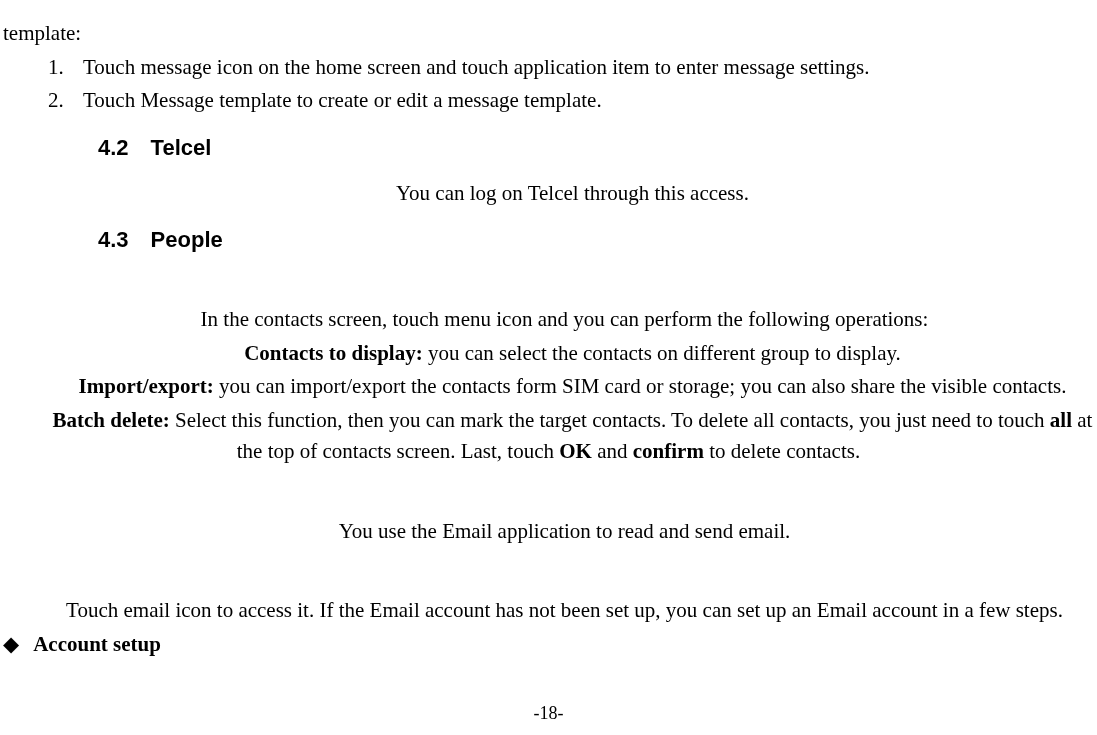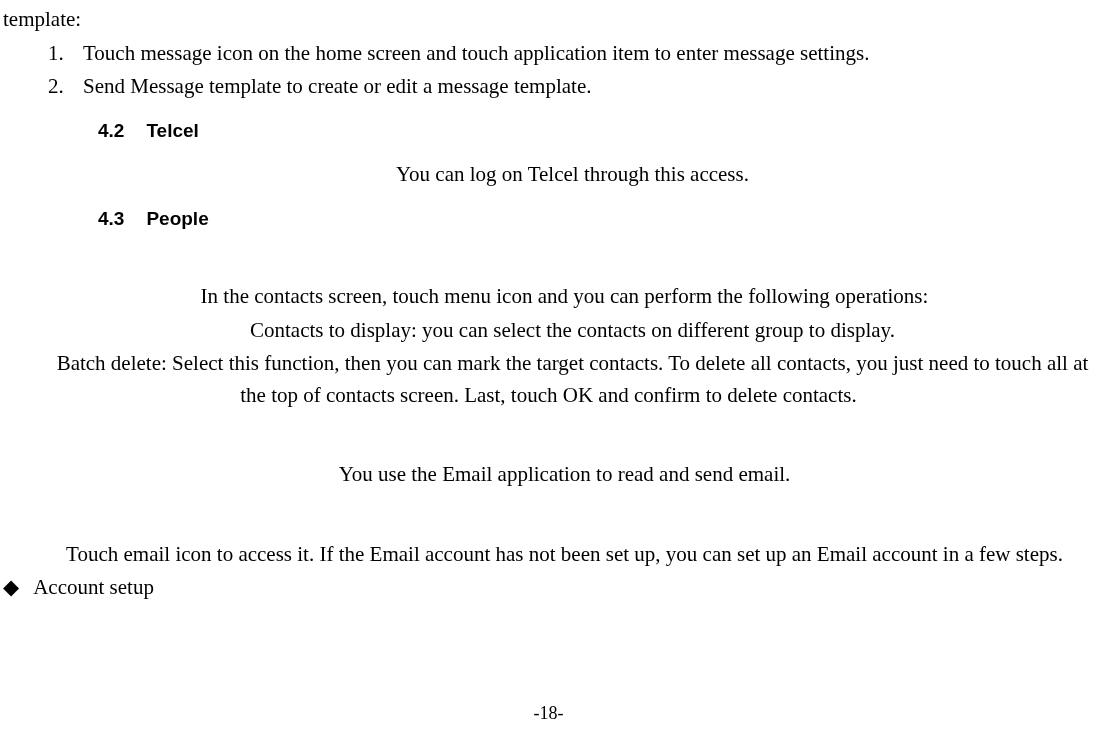--- a/index.html
+++ b/index.html
@@ -10,21 +10,21 @@
       font-size: 21px;
       line-height: 1.5;
       color: #000;
       background: #fff;
       width: 1097px;
       height: 735px;
       overflow: hidden;
       position: relative;
     }
     .page {
-      padding: 4px 3px;
+      padding: 18px 3px;
     }
     .template-header {
       margin-bottom: 2px;
     }
     .ol-list {
       margin: 0 0 0 40px;
       padding: 0;
       list-style: none;
     }
     .ol-item {
@@ -32,41 +32,41 @@
       margin-bottom: 2px;
     }
     .ol-number {
       min-width: 40px;
       text-align: left;
       padding-left: 5px;
     }
     .section-heading {
       font-family: Arial, Helvetica, sans-serif;
       font-weight: bold;
-      font-size: 19px;
+      font-size: 22px;
       margin-left: 95px;
       margin-top: 14px;
       margin-bottom: 14px;
     }
     .section-number {
       margin-right: 22px;
     }
     .body-text {
       margin: 2px 0;
       text-align: center;
     }
     .indent-small {
       text-indent: 32px;
       margin-top: 48px;
     }
     .indent-medium {
       text-indent: 48px;
     }
     .bold {
-      font-weight: normal;
+      font-weight: bold;
     }
     .diamond-item {
       display: flex;
       align-items: flex-start;
       margin-top: 2px;
     }
     .diamond-bullet {
       margin-right: 14px;
       font-size: 21px;
       line-height: 1.5;
@@ -89,36 +89,37 @@
 <div class="page">
   <p class="template-header">template:</p>
 
   <div class="ol-list">
     <div class="ol-item">
       <span class="ol-number">1.</span>
       <span>Touch message icon on the home screen and touch application item to enter message settings.</span>
     </div>
     <div class="ol-item">
       <span class="ol-number">2.</span>
-      <span>Send Message template to create or edit a message template.</span>
+      <span>Touch Message template to create or edit a message template.</span>
     </div>
   </div>
 
   <div class="section-heading">
     <span class="section-number">4.2</span><span>Telcel</span>
   </div>
   <p class="body-text indent-medium">You can log on Telcel through this access.</p>
 
   <div class="section-heading">
     <span class="section-number">4.3</span><span>People</span>
   </div>
   <p class="body-text indent-small">In the contacts screen, touch menu icon and you can perform the following operations:</p>
 
   <p class="body-text indent-medium"><span class="bold">Contacts to display:</span><span> you can select the contacts on different group to display.</span></p>
 
+  <p class="body-text" style="text-indent: 48px;"><span class="bold">Import/export:</span><span> you can import/export the contacts form SIM card or storage; you can also share the visible contacts.</span></p>
 
 
 
 
   <p class="body-text" style="text-indent: 48px;"><span class="bold">Batch delete:</span><span> Select this function, then you can mark the target contacts. To delete all contacts, you just need to touch </span><span class="bold">all</span><span> at the top of contacts screen. Last, touch </span><span class="bold">OK</span><span> and </span><span class="bold">confirm</span><span> to delete contacts.</span></p>
 
   <p class="body-text indent-small">You use the Email application to read and send email.</p>
   <p class="body-text indent-small">Touch email icon to access it. If the Email account has not been set up, you can set up an Email account in a few steps.</p>
 
   <div class="diamond-item">

